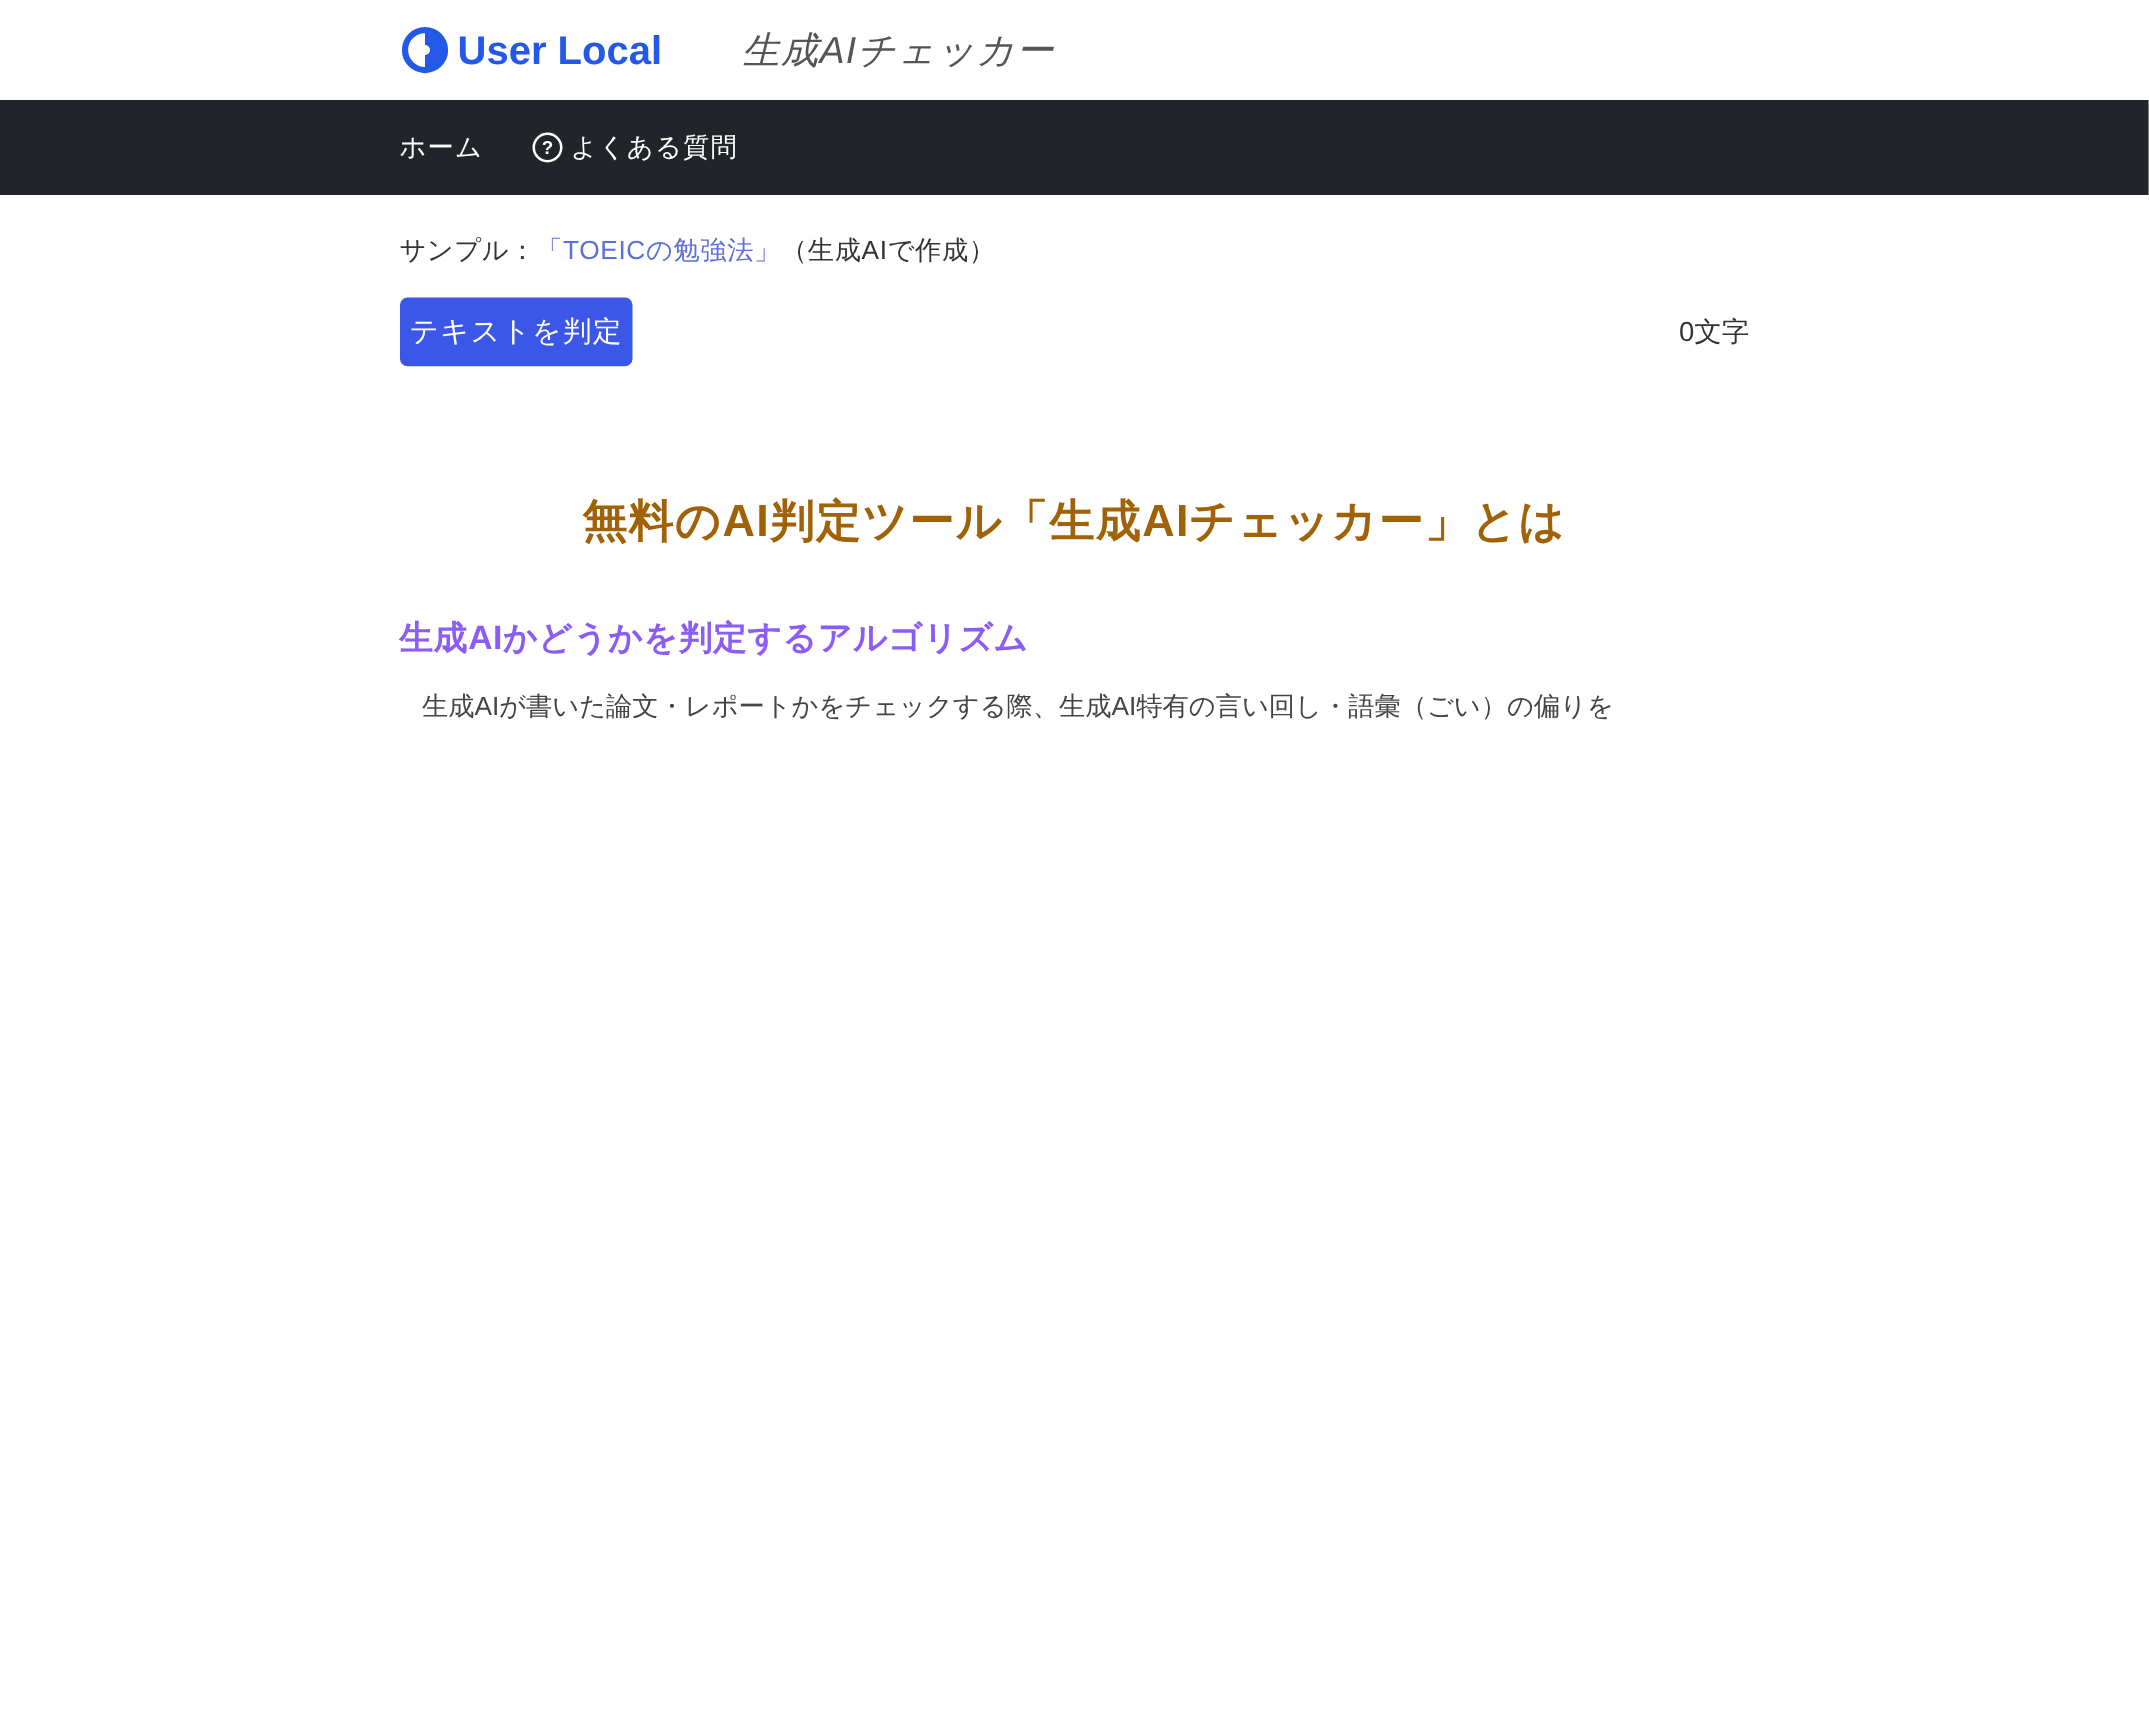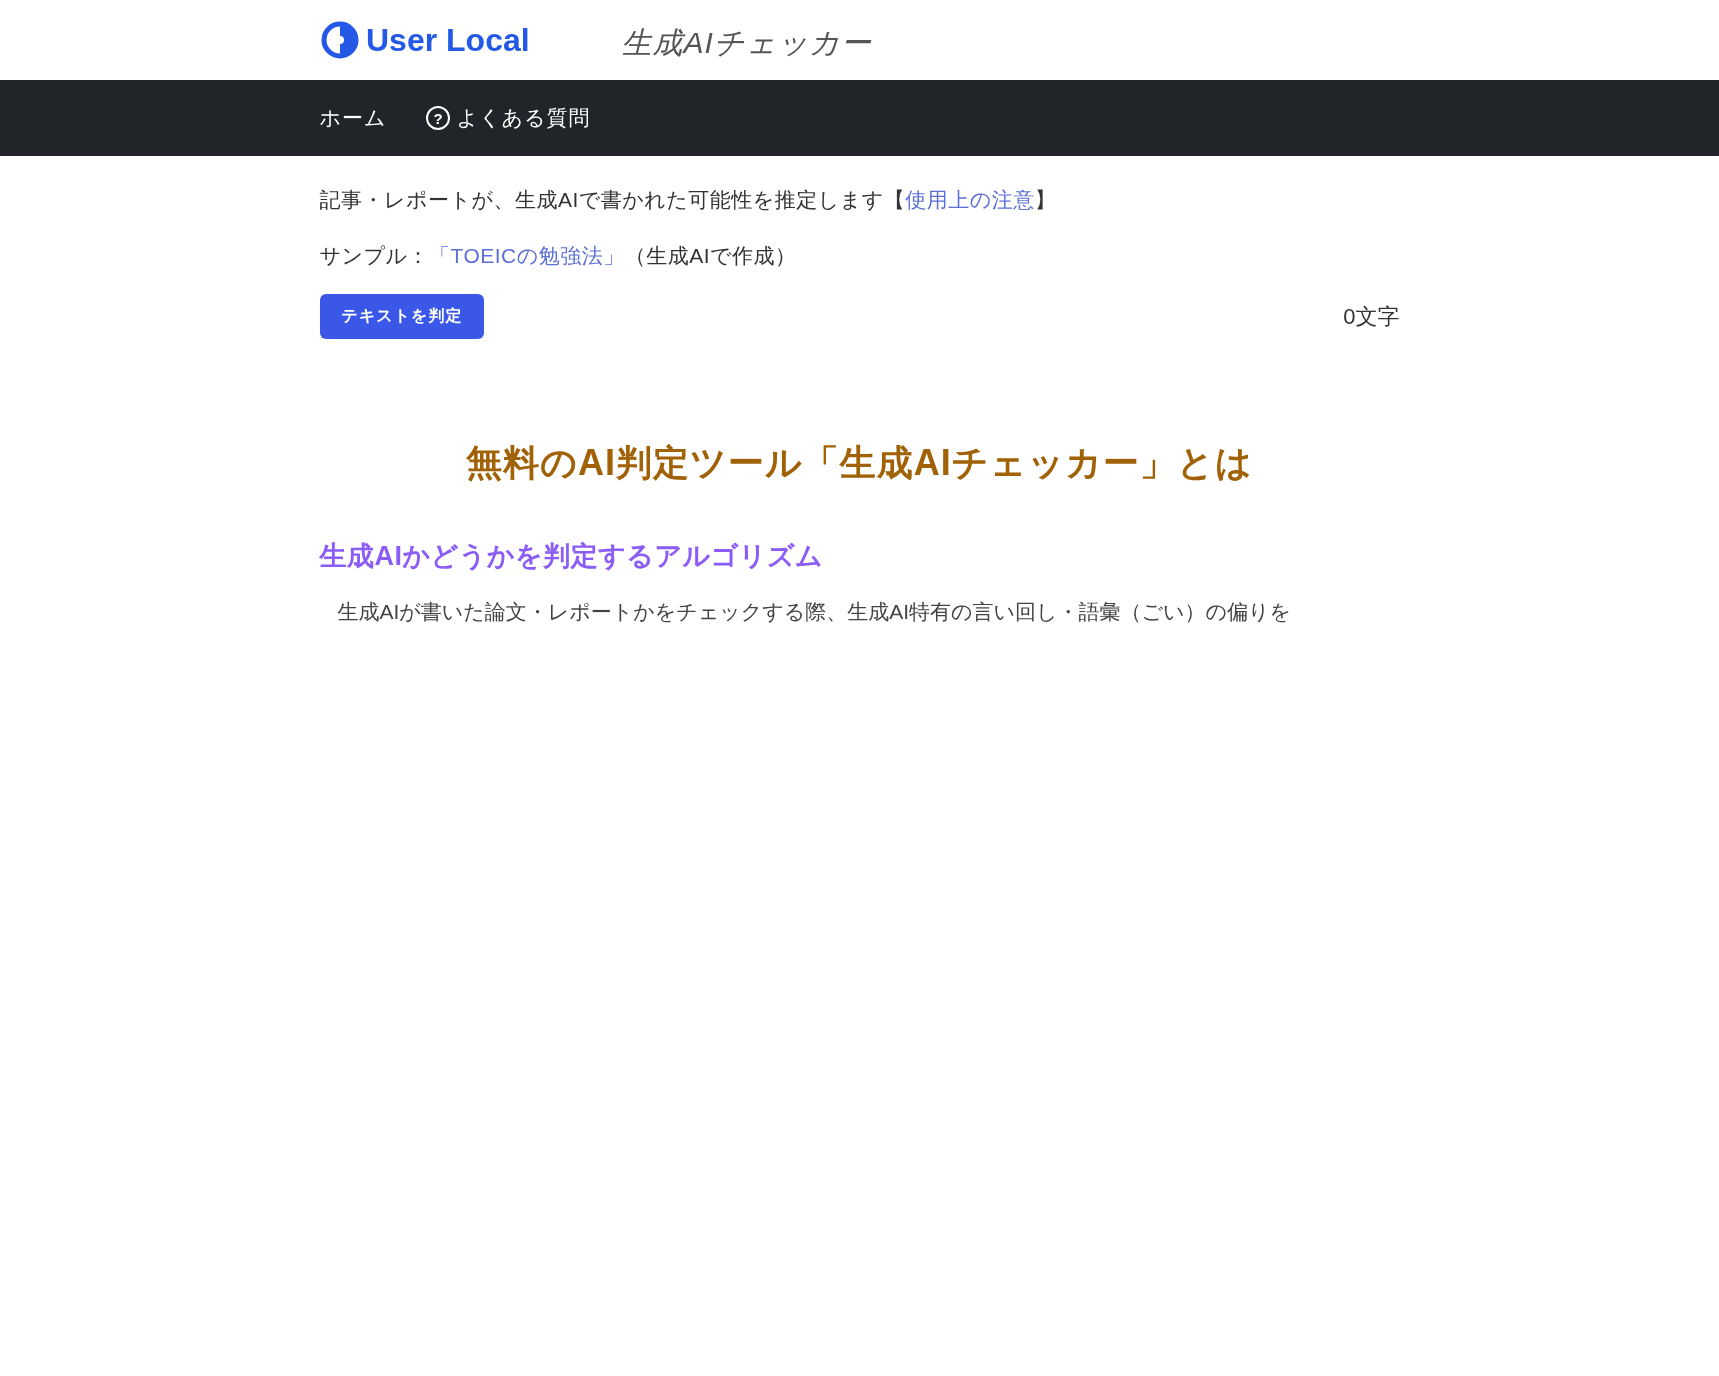--- a/index.html
+++ b/index.html
@@ -15,22 +15,22 @@
   }
   .header-top {
     display: flex;
     align-items: center;
     padding: 16px 0 16px 0;
     max-width: 1080px;
     margin: 0 auto;
   }
   .logo-wrap {
     display: flex;
-    align-items: flex-end;
-    gap: 32px;
+    align-items: center;
+    gap: 4px;
   }
   .logo-svg { display: block; }
   .app-title {
     font-size: 30px;
     color: #555;
     font-weight: 400;
     letter-spacing: 1px;
     font-style: italic;
   }
   .navbar {
@@ -99,25 +99,24 @@
   .action-row {
     display: flex;
     justify-content: space-between;
     align-items: center;
   }
   .btn-primary {
     background: #3a57e8;
     color: #fff;
     border: none;
     border-radius: 6px;
-    padding: 12px 22px;
-    font-size: 16px;
+    padding: 12px 8px;
+    font-size: 23px;
     letter-spacing: 1px;
     cursor: pointer;
-    font-weight: bold;
   }
   .char-count {
     font-size: 22px;
     color: #333;
   }
   .section {
     max-width: 1080px;
     margin: 60px auto 0 auto;
     text-align: center;
   }
@@ -180,23 +179,20 @@
         <span>ホーム</span>
       </a>
       <a class="nav-link">
         <span class="qicon">?</span>
         <span>よくある質問</span>
       </a>
     </div>
   </nav>
 
   <div class="content">
-    <p class="intro-line">
-      <span>記事・レポートが、生成AIで書かれた可能性を推定します【</span><a class="link-blue">使用上の注意</a><span>】</span>
-    </p>
 
     <p class="sample-line">
       <span>サンプル：</span><a class="link-blue">「TOEICの勉強法」</a><span>（生成AIで作成）</span>
     </p>
 
 
     <div class="action-row">
       <button class="btn-primary">テキストを判定</button>
       <span class="char-count">0文字</span>
     </div>

